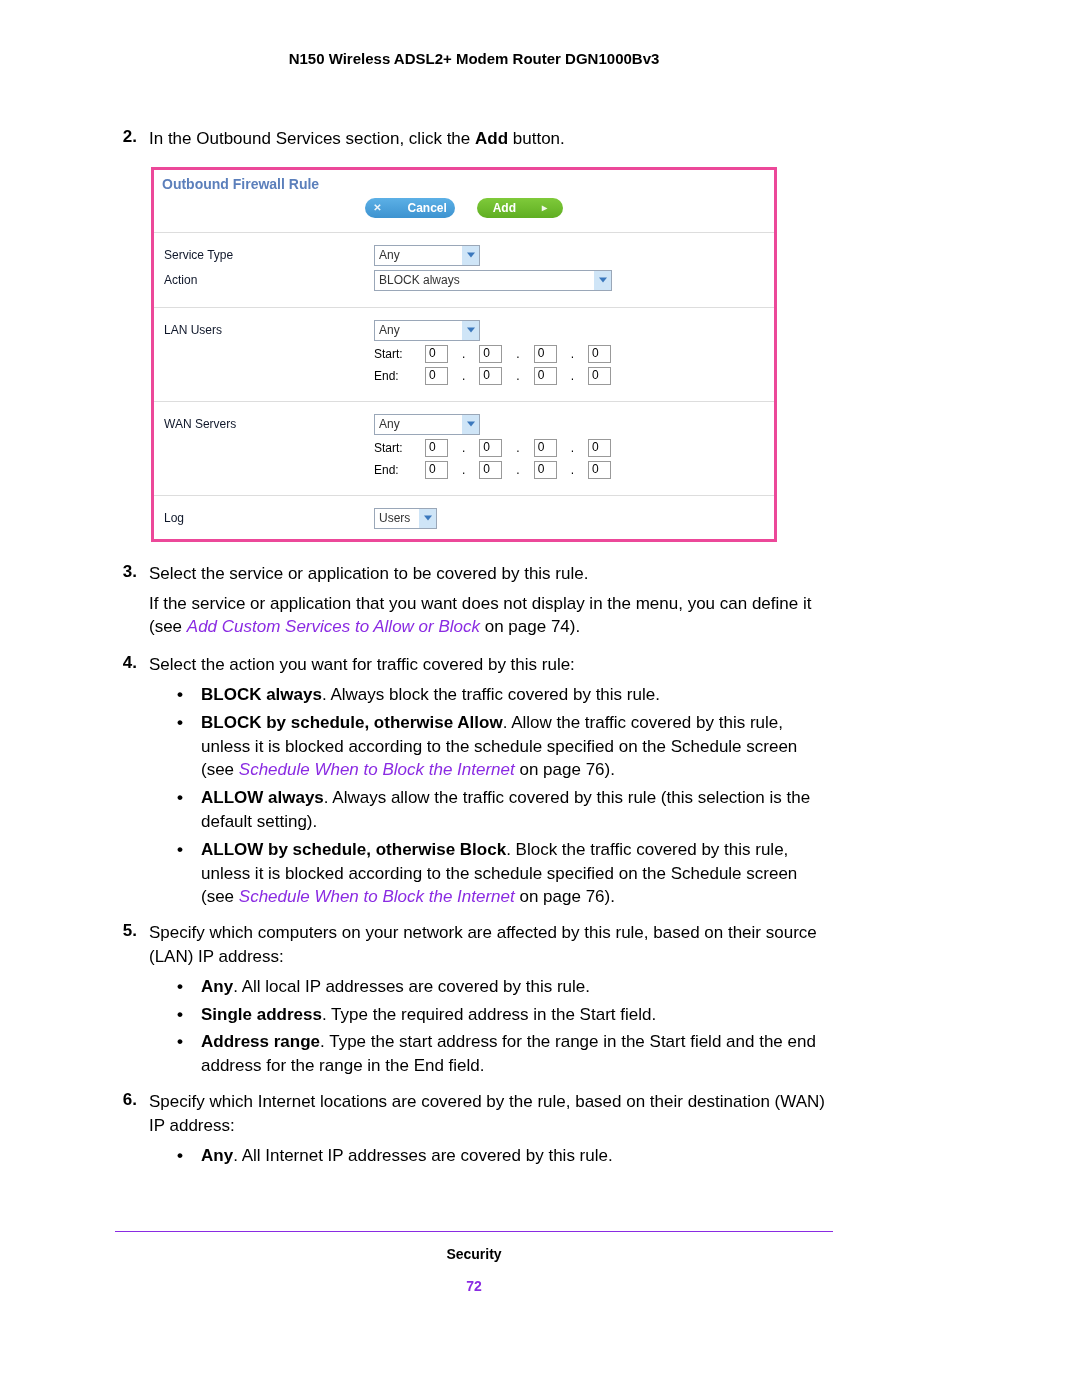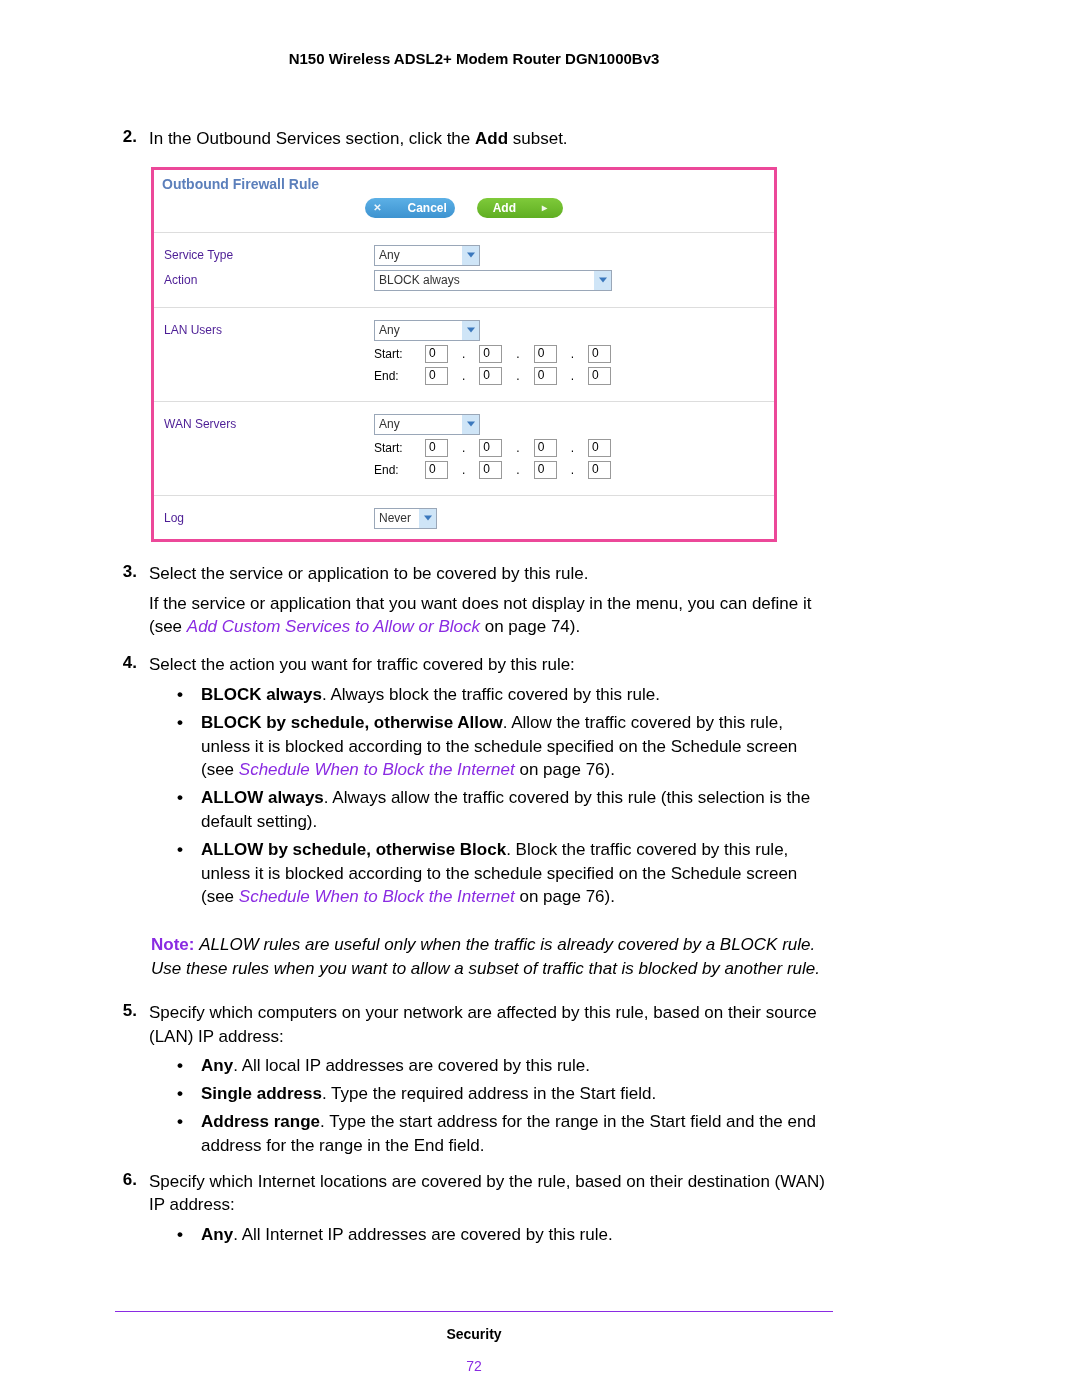--- a/index.html
+++ b/index.html
@@ -101,21 +101,21 @@
     padding: 6px 10px;
   }
   .ss-row {
     display: flex;
     align-items: center;
     margin-bottom: 4px;
   }
   .ss-label {
     width: 210px;
     flex-shrink: 0;
-    color: #4c1d95;
+    color: #0f172a;
   }
   .fake-select {
     display: inline-flex;
     align-items: center;
     justify-content: space-between;
     border: 1px solid #9aa7b8;
     height: 19px;
     padding: 0 0 0 4px;
     background: #fff;
     color: #333;
@@ -160,35 +160,35 @@
     border-top: 1px solid #8a2be2;
     margin-bottom: 14px;
   }
   .footer-section {
     font-weight: bold;
     font-size: 14px;
     margin-bottom: 16px;
   }
   .footer-page {
     color: #8a2be2;
-    font-weight: normal;
+    font-weight: bold;
     font-size: 14px;
   }
 </style>
 </head>
 <body>
 
 <div class="page">
   <div class="doc-header">N150 Wireless ADSL2+ Modem Router DGN1000Bv3</div>
 
   <div class="step-row">
     <div class="step-num">2.</div>
     <div class="step-body">
       <p>
-        <span>In the Outbound Services section, click the </span><span class="bold">Add</span><span> subset.</span>
+        <span>In the Outbound Services section, click the </span><span class="bold">Add</span><span> button.</span>
       </p>
     </div>
   </div>
 
   <div class="screenshot">
     <div class="ss-title-row">
       <span class="ss-title">Outbound Firewall Rule</span>
     </div>
     <div class="ss-button-bar">
       <span class="pill cancel">
@@ -295,21 +295,21 @@
           <span class="dot">.</span>
         <span class="ip-cell">0</span>
       </div>
     </div>
     <div class="hr"></div>
 
     <div class="ss-section">
       <div class="ss-row">
         <span class="ss-label">Log</span>
         <span class="fake-select sel-w3">
-          <span>Never</span>
+          <span>Users</span>
           <span class="chev">
               <svg viewBox="0 0 10 6">
                 <path d="M0 0 L10 0 L5 6 Z"></path>
               </svg>
             </span>
         </span>
       </div>
     </div>
   </div>
 
@@ -339,23 +339,20 @@
         <div class="bullet-mark">•</div>
         <div class="bullet-body"><span class="bold">ALLOW always</span><span>. Always allow the traffic covered by this rule (this selection is the default setting).</span></div>
       </div>
       <div class="bullet-row">
         <div class="bullet-mark">•</div>
         <div class="bullet-body"><span class="bold">ALLOW by schedule, otherwise Block</span><span>. Block the traffic covered by this rule, unless it is blocked according to the schedule specified on the Schedule screen (see </span><span class="link">Schedule When to Block the Internet</span><span> on page 76).</span></div>
       </div>
     </div>
   </div>
 
-  <div class="note-block">
-    <span class="note-label">Note:  </span><span class="note-text">ALLOW rules are useful only when the traffic is already covered by a BLOCK rule. Use these rules when you want to allow a subset of traffic that is blocked by another rule.</span>
-  </div>
 
   <div class="step-row">
     <div class="step-num">5.</div>
     <div class="step-body">
       <p>Specify which computers on your network are affected by this rule, based on their source (LAN) IP address:</p>
       <div class="bullet-row">
         <div class="bullet-mark">•</div>
         <div class="bullet-body"><span class="bold">Any</span><span>. All local IP addresses are covered by this rule.</span></div>
       </div>
       <div class="bullet-row">

